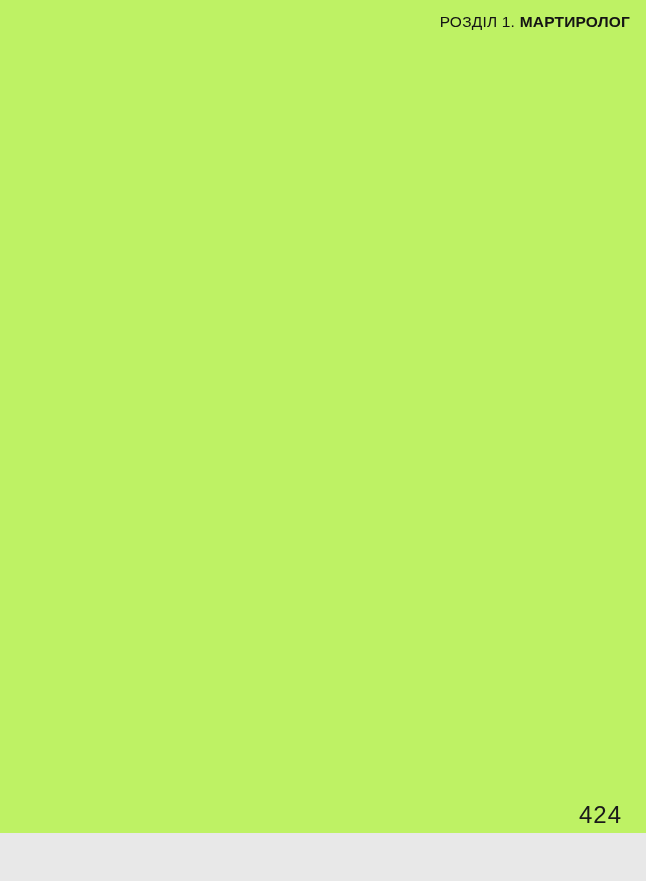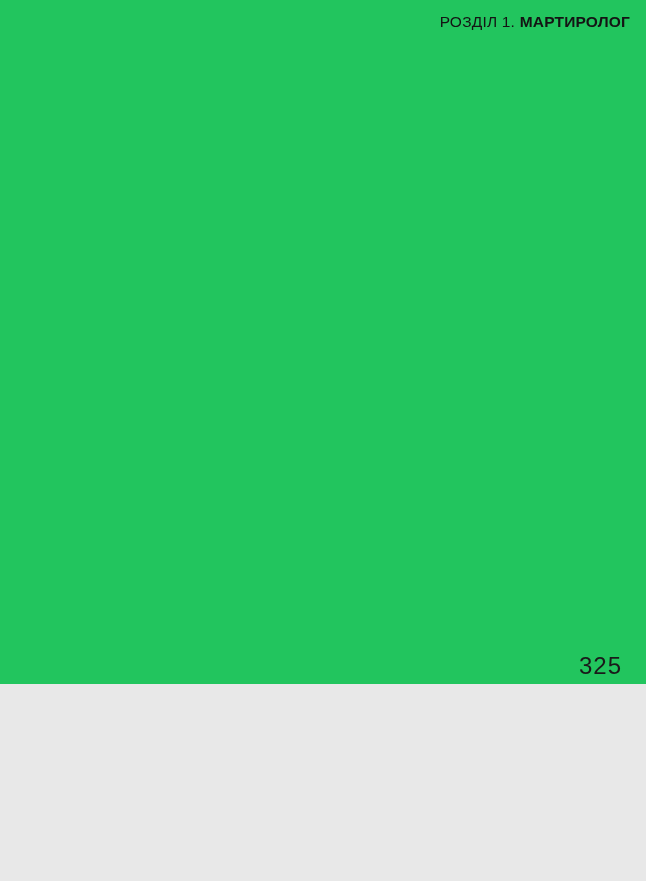--- a/index.html
+++ b/index.html
@@ -1,21 +1,21 @@
 <!DOCTYPE html>
 <html><head>
 <meta charset="utf-8">
 <style>
   * { margin: 0; padding: 0; box-sizing: border-box; }
   html, body { background: #e8e8e8; }
   .page {
     position: relative;
     width: 646px;
-    height: 684px;
-    background: #22c55e;
+    height: 833px;
+    background: #bef264;
     color: #141414;
     font-family: "Liberation Sans", "DejaVu Sans", sans-serif;
     overflow: hidden;
     margin: 0 auto;
   }
   .running-head {
     position: absolute;
     top: 13px;
     right: 16px;
     font-size: 15.5px;
@@ -52,15 +52,15 @@
     <span class="chapter">РОЗДІЛ 1.</span>
     <span class="title">МАРТИРОЛОГ</span>
   </div>
 
   <div class="columns">
     <div class="col col-1"></div>
     <div class="col col-2"></div>
     <div class="col col-3"></div>
   </div>
 
-  <div class="page-number">325</div>
+  <div class="page-number">424</div>
 
 </div>
 
 </body></html>

